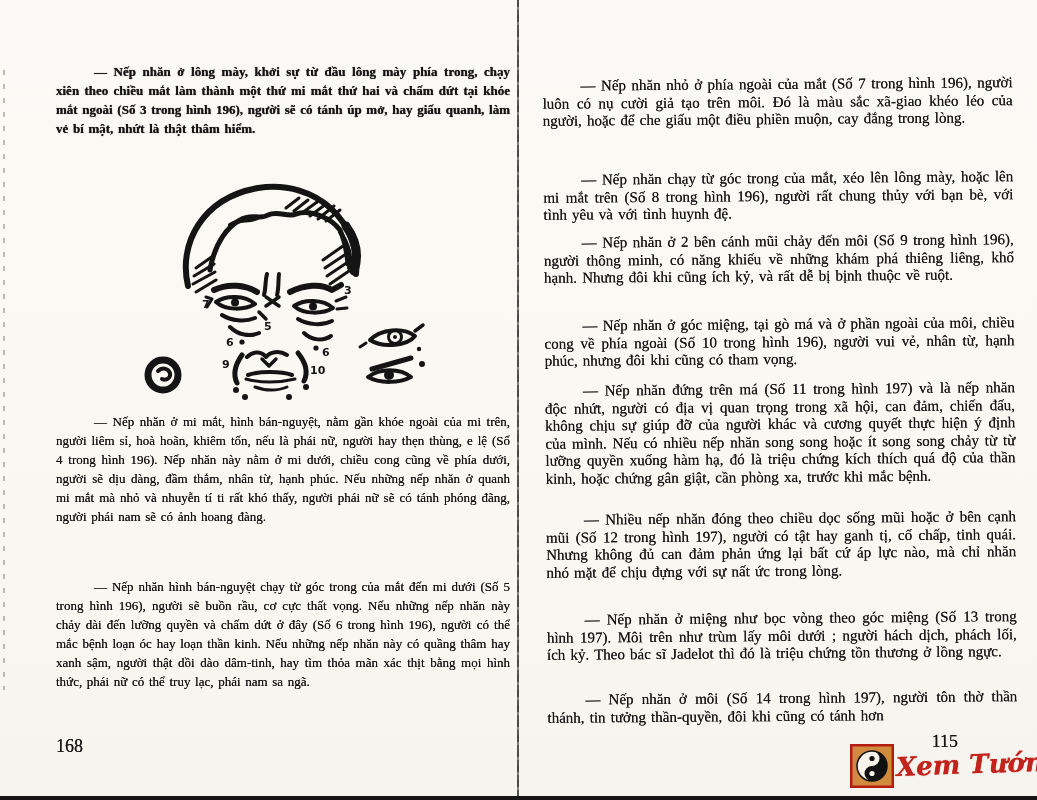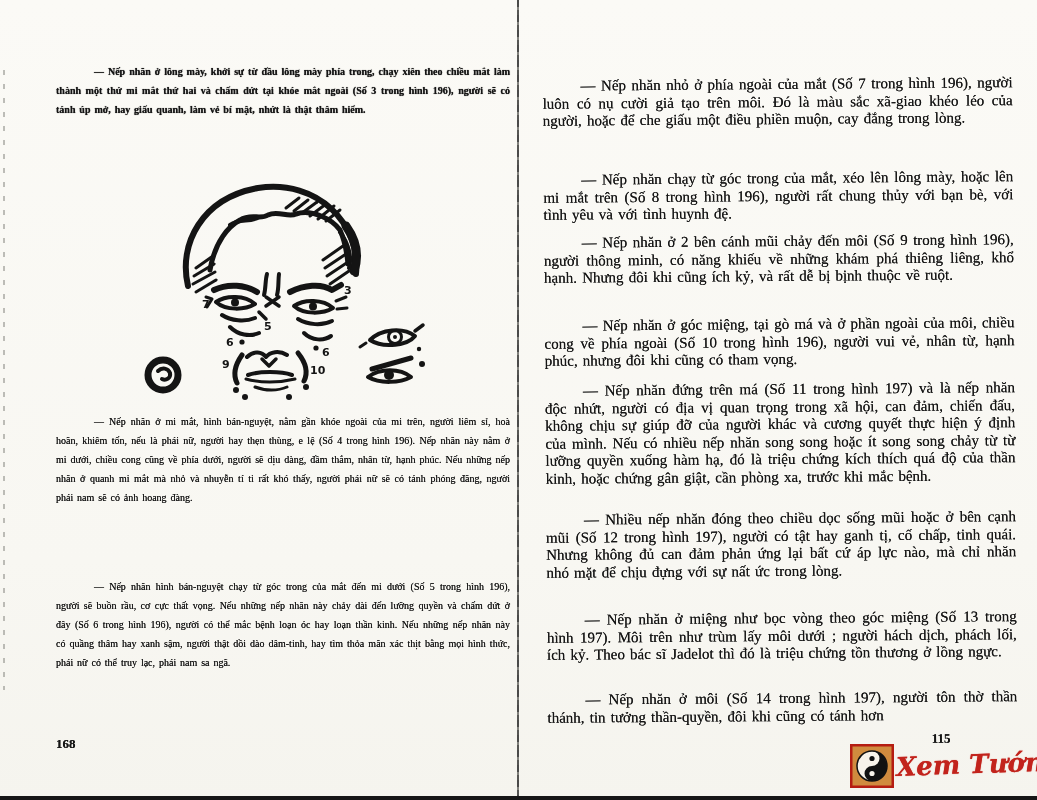--- a/index.html
+++ b/index.html
@@ -12,26 +12,26 @@
     color:#151515;
   }
   .para{
     position:absolute;
     margin:0;
     text-align:justify;
     text-indent:38px;
     word-spacing:1.4px;
     text-shadow:0 0 .55px rgba(10,10,10,.85);
   }
-  .p-left{left:56px;width:454px;font-size:10px;line-height:19px;}
+  .p-left{left:56px;width:454px;font-size:13px;line-height:19px;}
   .p-right{width:470px;font-size:15px;line-height:17.6px;}
   .bold{font-weight:700;text-shadow:0 0 .8px rgba(0,0,0,.9);}
   .pagenum{
     position:absolute;
-    font-size:13px;font-weight:700;
+    font-size:18px;font-weight:400;
     text-shadow:0 0 .6px rgba(0,0,0,.85);
   }
   .right-page{
     position:absolute;left:543px;top:0;width:478px;height:800px;
     transform:rotate(-0.45deg);
   }
   .right-page .para{left:2px;}
   .spine{
     position:absolute;left:517px;top:0;width:2px;height:800px;
     background:repeating-linear-gradient(180deg,#2b2b2b 0 7px,#6b6b66 7px 10px,#3a3a38 10px 15px);

